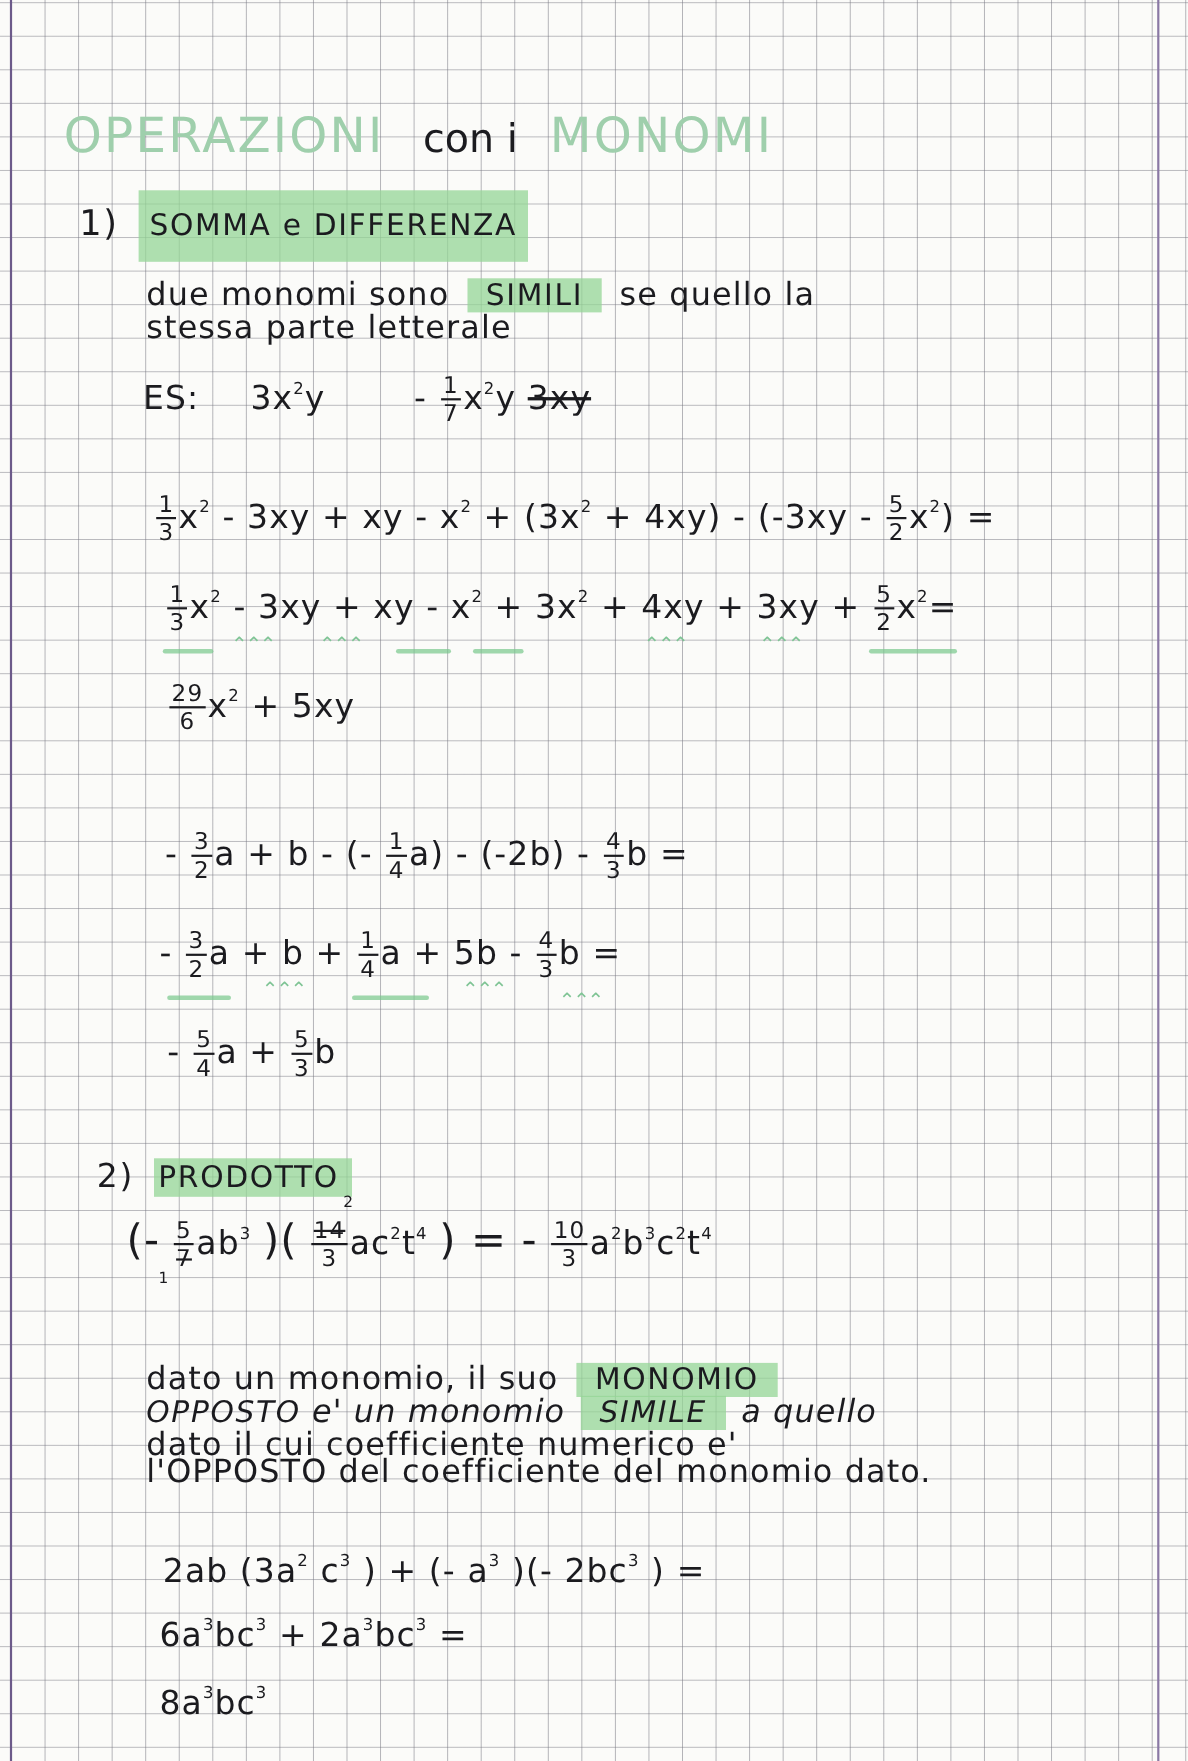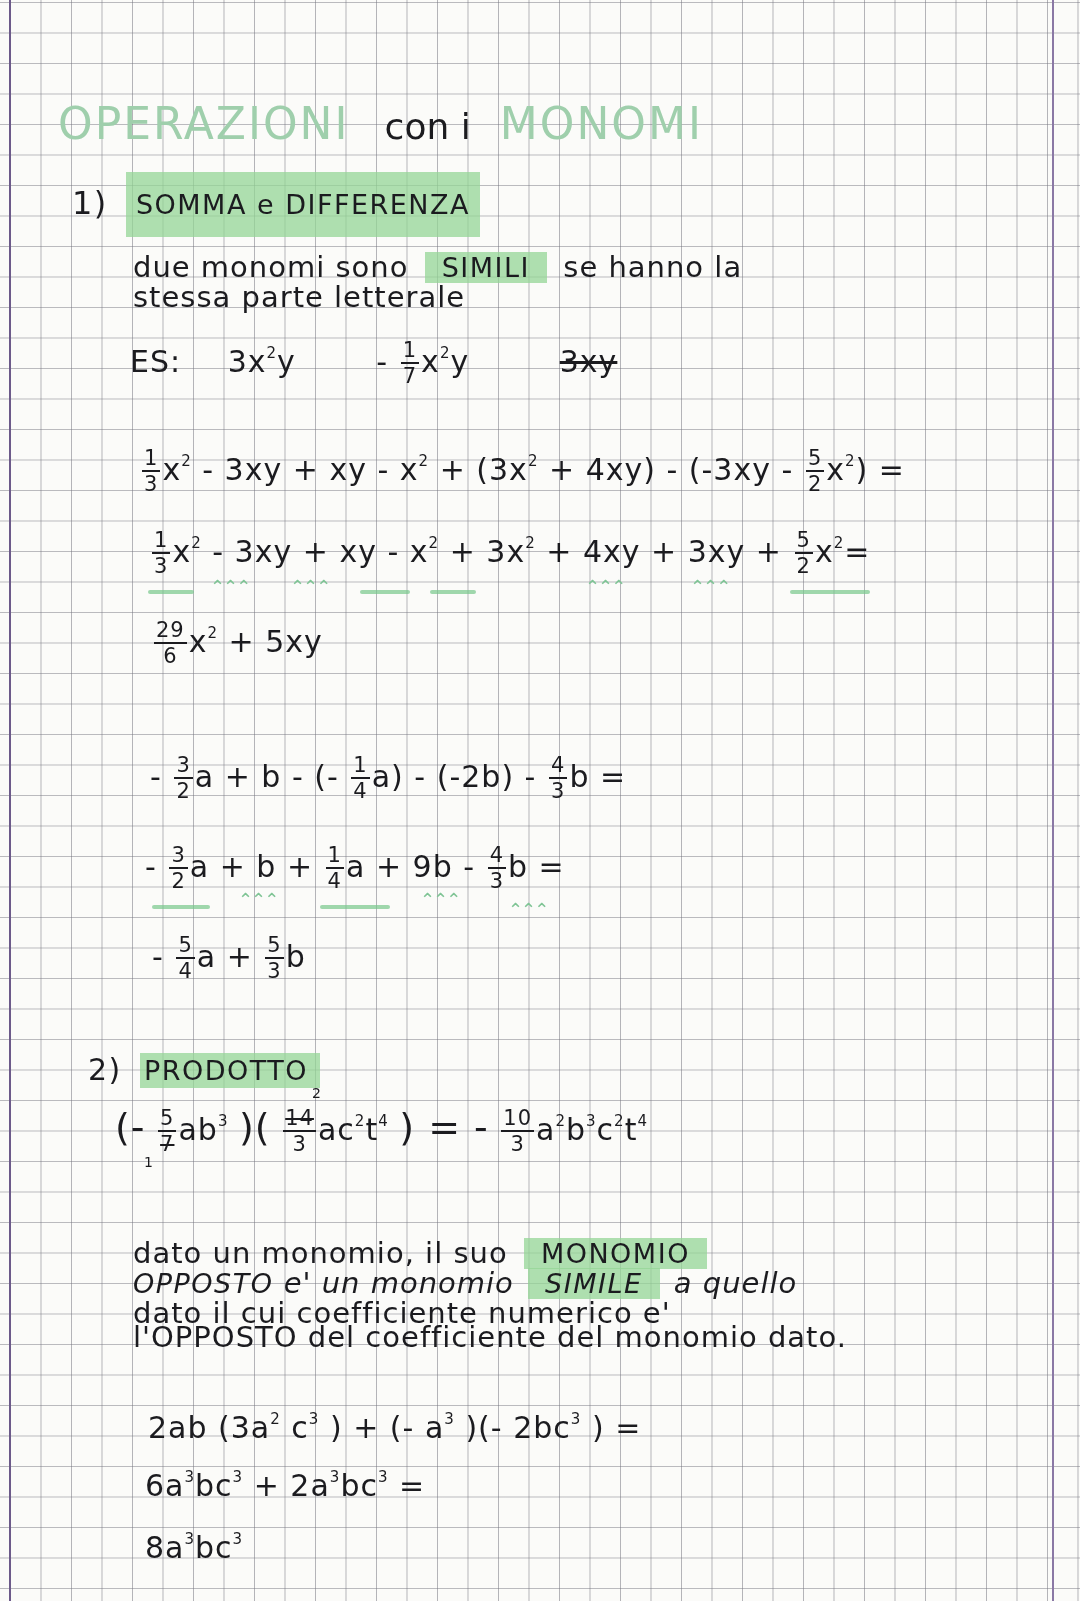--- a/index.html
+++ b/index.html
@@ -46,35 +46,35 @@
 </div>
 
 <div class="abs caps" style="left:72px; top:184px;">
   <span style="font-size:32px;">1)</span>
   <span class="hl" style="margin-left:8px; padding:17px 10px;">SOMMA e DIFFERENZA</span>
 </div>
 
 <div class="abs hand" style="left:133px; top:250px;">
   <span>due monomi sono</span>
   <span class="hl caps" style="margin:0 6px;">SIMILI</span>
-  <span>se hanno la</span>
+  <span>se quello la</span>
 </div>
 <div class="abs hand" style="left:133px; top:280px;">stessa parte letterale</div>
 
 <div class="abs math" style="left:130px; top:340px;">
   <span>ES:</span>
   <span style="margin-left:36px;"><span>3x</span><sup>2</sup><span>y</span></span>
   <span style="margin-left:70px;">
     <span>-</span>
     <span class="frac">
         <span class="num">1</span>
         <span class="den">7</span>
       </span><span>x</span><sup>2</sup><span>y</span>
   </span>
-  <span class="strike" style="margin-left:80px;">3xy</span>
+  <span class="strike" style="">3xy</span>
 </div>
 
 <div class="abs math" style="left:140px; top:448px;">
   <span class="frac">
       <span class="num">1</span>
       <span class="den">3</span>
     </span><span>x</span><sup>2</sup>
   <span>- 3xy + xy - x</span><sup>2</sup>
   <span>+ (3x</span><sup>2</sup>
   <span>+ 4xy) - (-3xy -</span>
@@ -133,21 +133,21 @@
 
 <div class="abs math" style="left:145px; top:845px;">
   <span>-</span>
   <span class="frac">
       <span class="num">3</span>
       <span class="den">2</span>
     </span><span>a + b +</span>
   <span class="frac">
       <span class="num">1</span>
       <span class="den">4</span>
-    </span><span>a + 9b -</span>
+    </span><span>a + 5b -</span>
   <span class="frac">
       <span class="num">4</span>
       <span class="den">3</span>
     </span><span>b =</span>
 </div>
 <div class="underline-green" style="left:152px; top:905px; width:58px;"></div>
 <div class="wave-green" style="left:238px; top:895px;">⌃⌃⌃</div>
 <div class="underline-green" style="left:320px; top:905px; width:70px;"></div>
 <div class="wave-green" style="left:420px; top:895px;">⌃⌃⌃</div>
 <div class="wave-green" style="left:508px; top:905px;">⌃⌃⌃</div>

